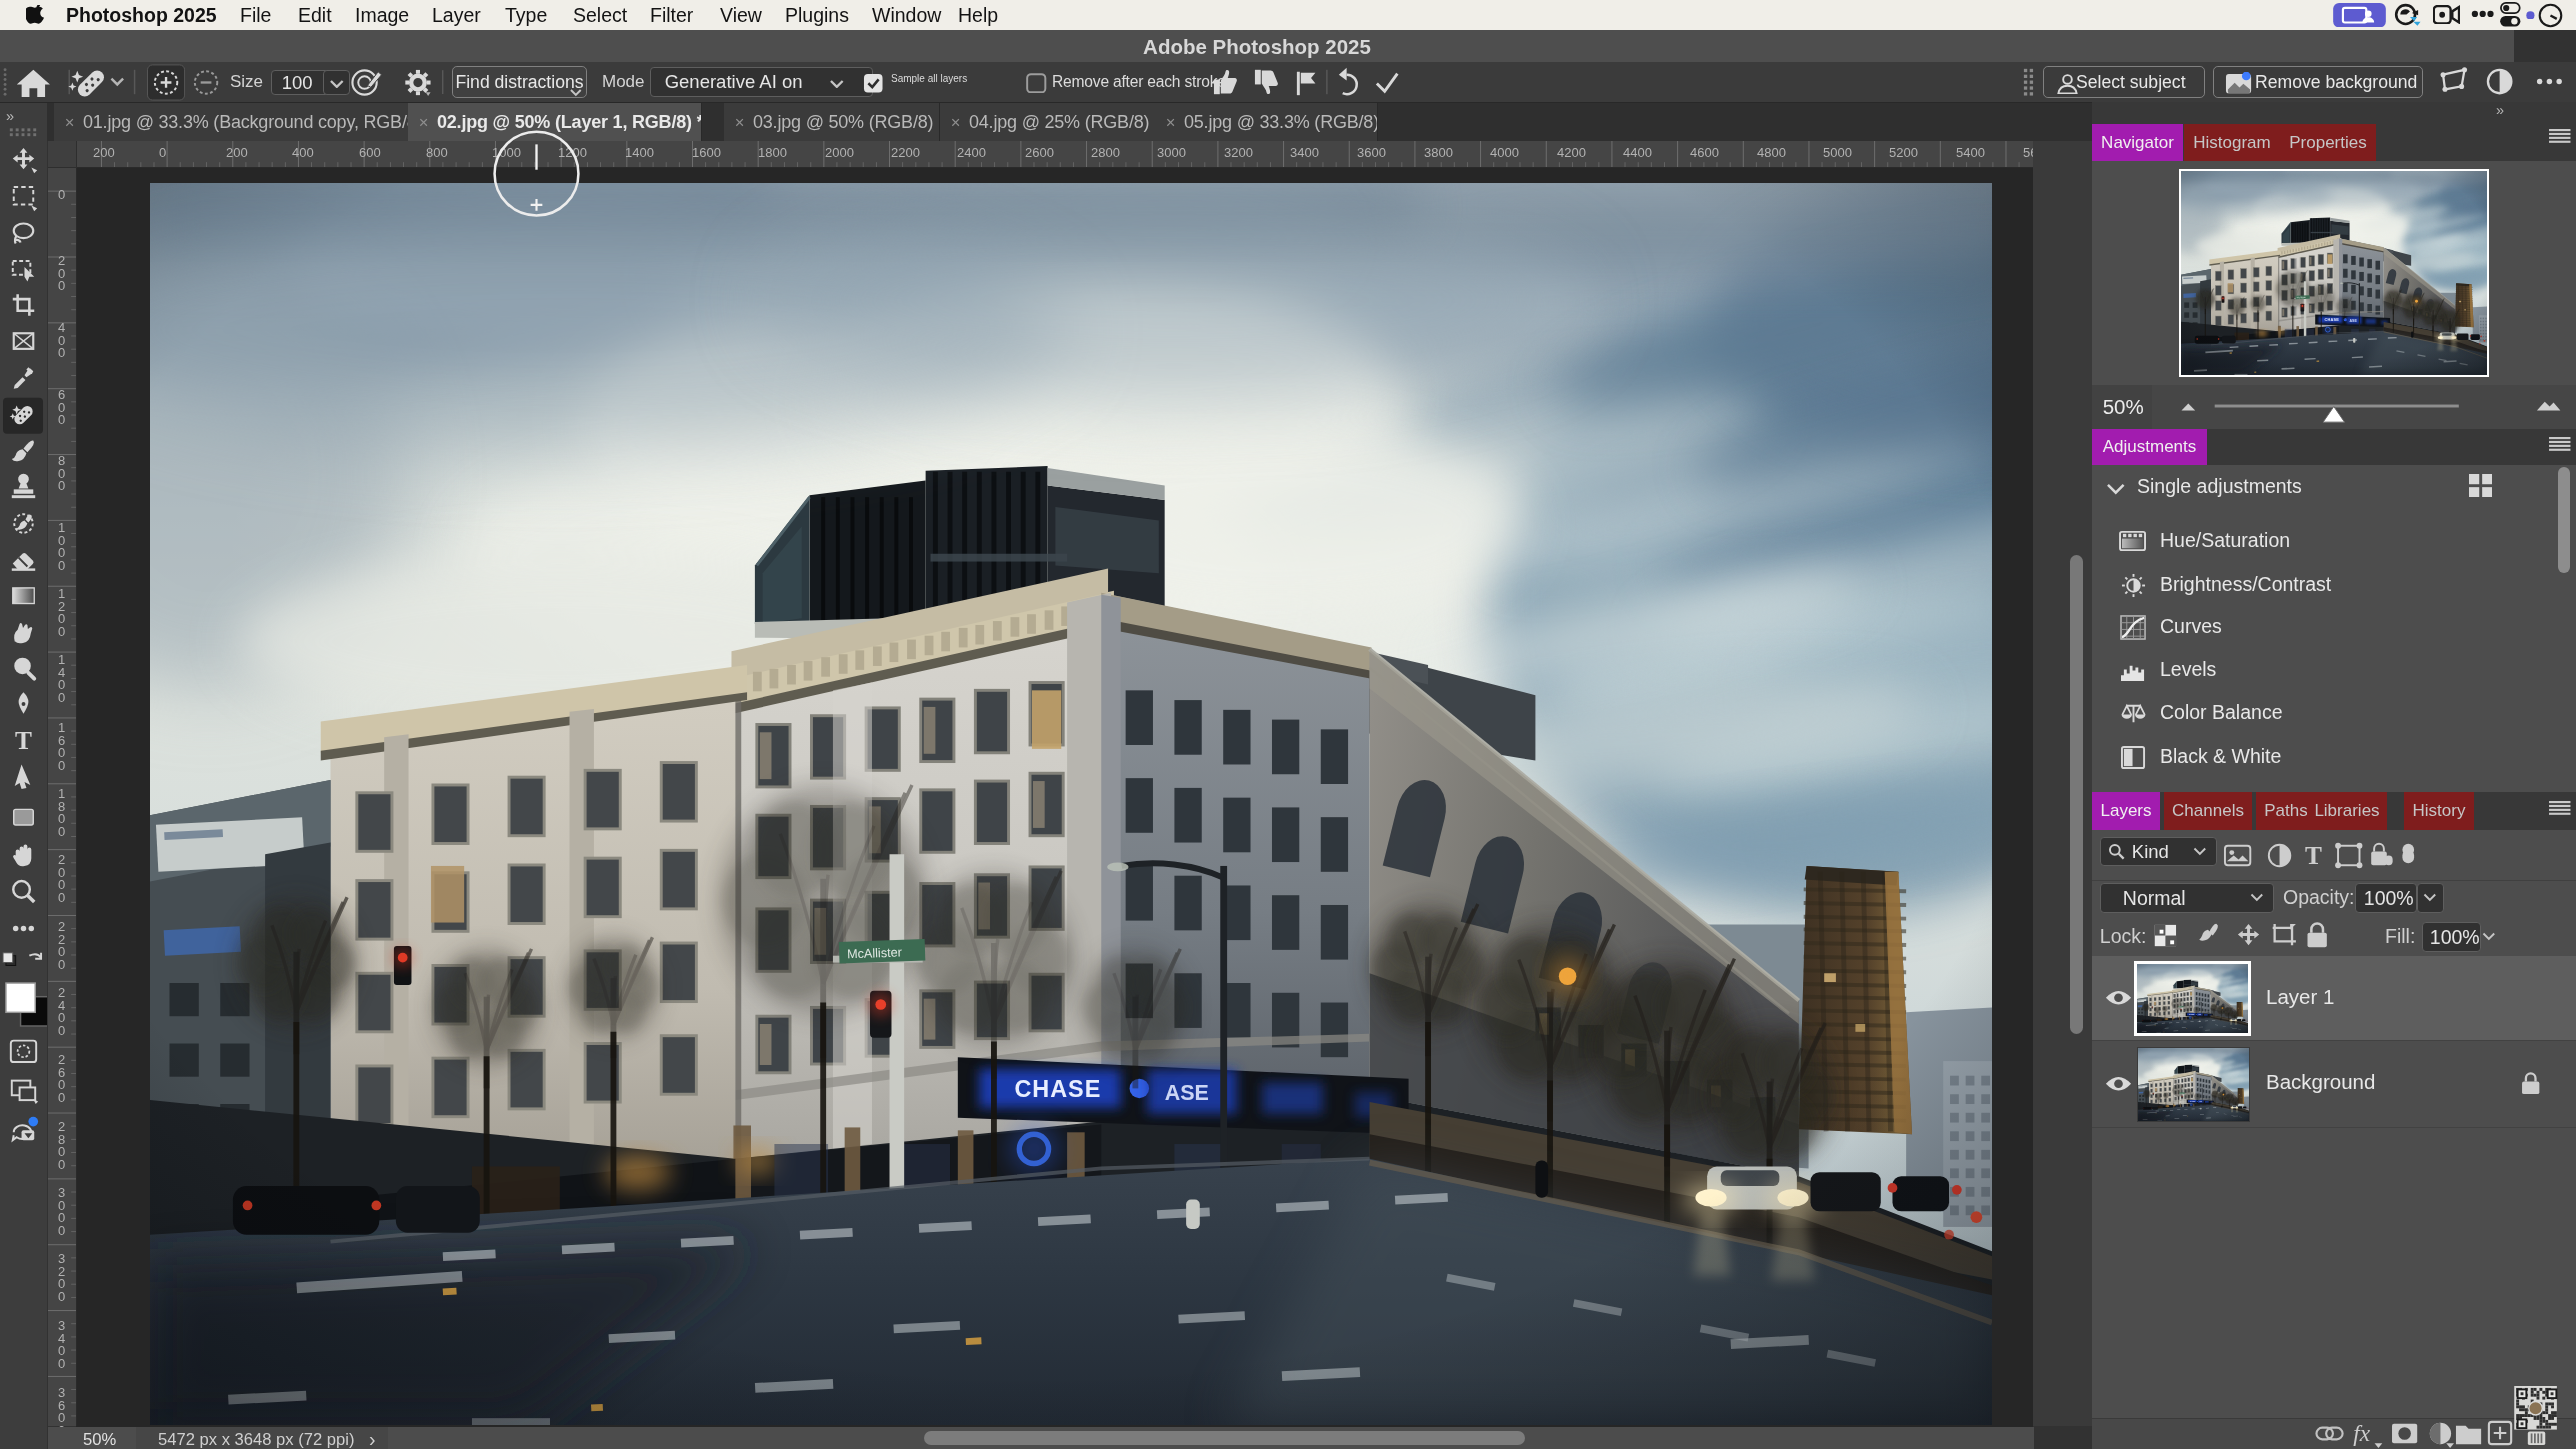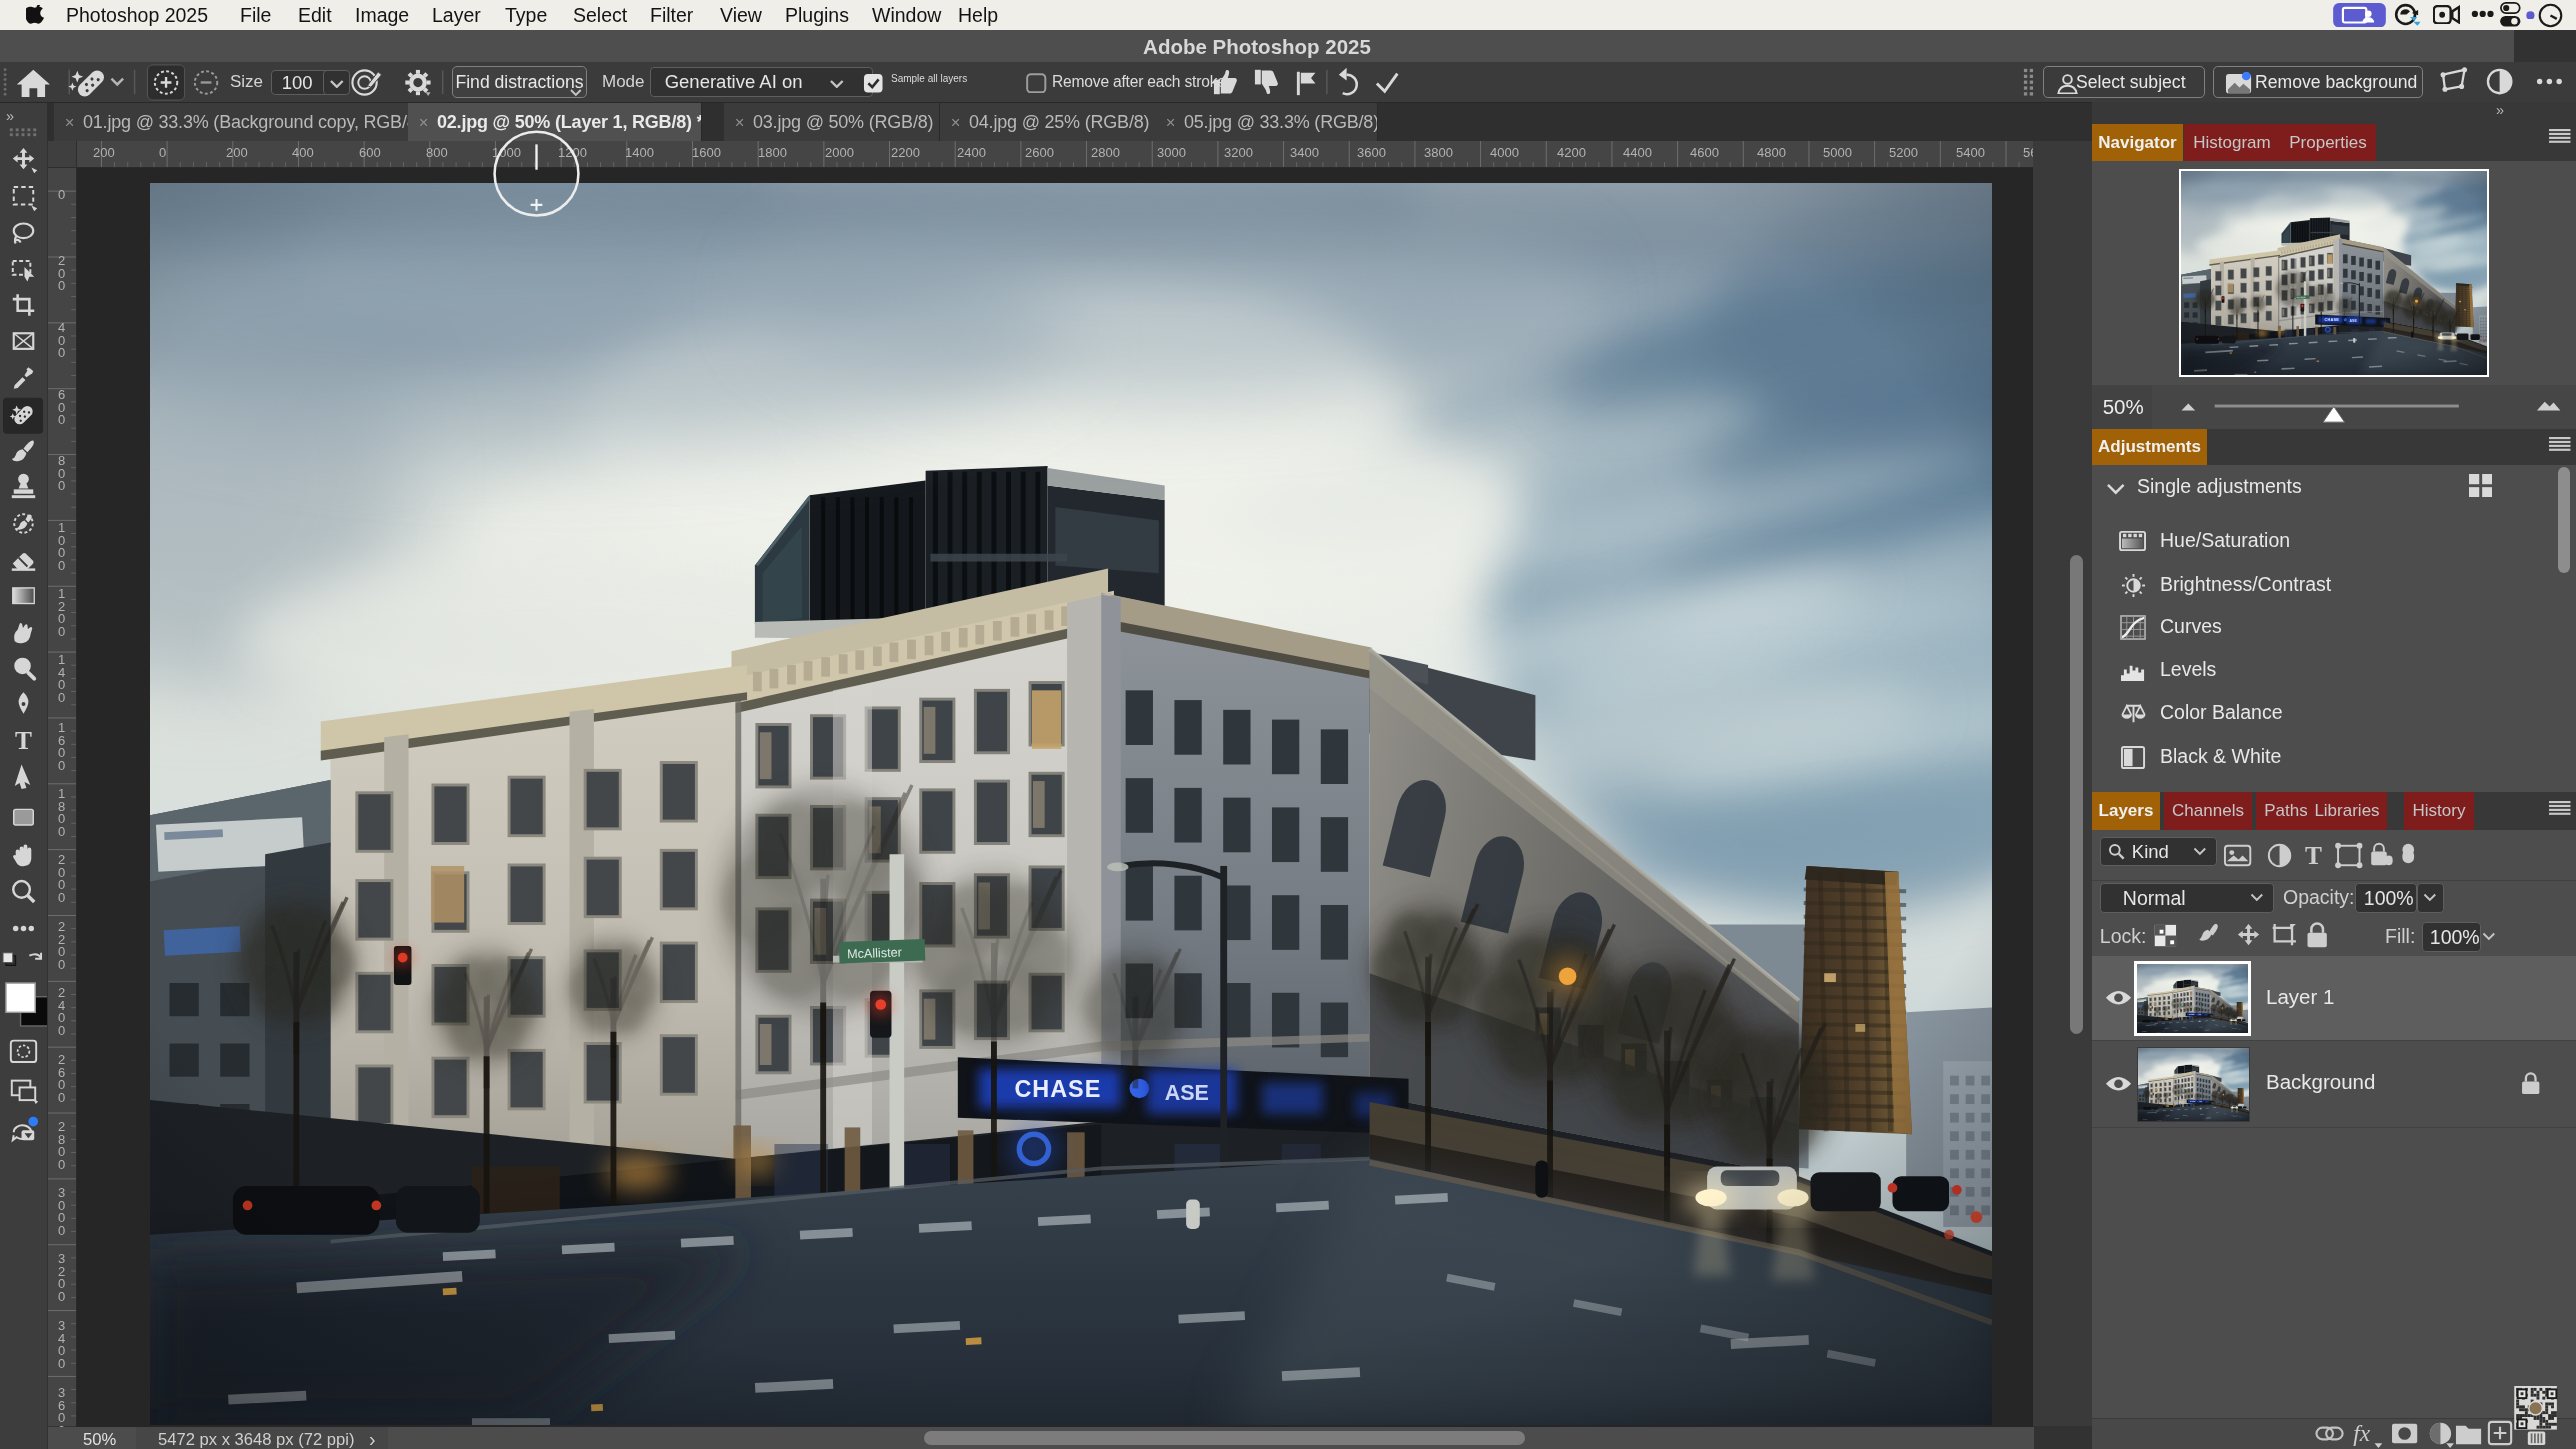--- a/index.html
+++ b/index.html
@@ -21,21 +21,21 @@
 #panelgap{left:2033px;top:141px;width:59px;height:1285px;background:#3a3a3a}
 #panels{left:2092px;top:102px;width:484px;height:1324px;background:#4d4d4d;color:#e2e2e2}
 #statusbar{left:48px;top:1427px;width:1986px;height:23.4px;background:#4c4c4c;color:#e0e0e0;font-size:16.6px}
 .ruler-num{position:absolute;color:#b2b2b2;font-size:13px;top:3.9px}
 .vruler-num{position:absolute;color:#b2b2b2;font-size:13px;left:6.8px;width:13.7px;line-height:12.7px;text-align:center}
 .combo{position:absolute;background:#313131;border:1px solid #5e5e5e;border-radius:3.9px;color:#e6e6e6}
 .btn{position:absolute;border:1.5px solid #808080;border-radius:4.9px;color:#e8e8e8;white-space:nowrap;overflow:hidden}
 svg{display:block}
 .icon{position:absolute}
 .ptab{position:absolute;height:37px;background:#7f1d1d;color:#c6c6c6;font-size:17px;line-height:37px;text-align:center;white-space:nowrap;overflow:hidden}
-.ptab.active{background:#a16207;color:#f0f0f0;font-weight:bold}
+.ptab.active{background:#a21caf;color:#f0f0f0;font-weight:normal}
 .adj{position:absolute;color:#e8e8e8;font-size:19.5px;white-space:nowrap}
 </style></head>
 <body>
 <svg width="0" height="0" style="position:absolute">
     <defs>
 <linearGradient id="skyg" x1="0" y1="0" x2="0" y2="1">
  <stop offset="0" stop-color="#9aa9b4"></stop>
         <stop offset="0.18" stop-color="#bac5c8"></stop>
  <stop offset="0.42" stop-color="#dde2dd"></stop>
         <stop offset="0.62" stop-color="#d4dcdb"></stop>
@@ -660,21 +660,21 @@
         <rect width="1300" height="50" fill="#5c7184" opacity="0.4" filter="url(#b25)"></rect>
         <ellipse cx="420" cy="150" rx="520" ry="120" fill="#8da0ae" opacity="0.55" filter="url(#b40)"></ellipse>
         <ellipse cx="1050" cy="120" rx="420" ry="100" fill="#93a5b2" opacity="0.5" filter="url(#b40)"></ellipse>
       </symbol>
     </defs>
   </svg>
 <div id="menubar" class="abs">
  <svg class="icon" style="left:26px;top:4.9px" width="18.5" height="21.5" viewBox="0 0 19 22">
       <path d="M13.1 0c.1 1.3-.4 2.6-1.2 3.5-.8 1-2.1 1.7-3.3 1.6-.15-1.25.5-2.55 1.25-3.4C10.6.8 11.9.1 13.1 0zM17.5 16.2c-.6 1.5-.95 2.1-1.75 3.35-1.1 1.75-2.7 3.95-4.65 3.95-1.75 0-2.2-1.15-4.6-1.15-2.4 0-2.9 1.15-4.6 1.15C-.05 23.5-1.6 21.5-2.75 19.7-5.9 14.7-6.25 8.9-3.6 5.8-1.85 3.75.85 3.7 2.3 3.7c1.75 0 2.85 1.2 4.3 1.2 1.45 0 2.3-1.2 4.3-1.2 1.25 0 3.5.1 5.15 2.2-4.5 2.45-3.8 8.9.45 10.3z" transform="translate(3.2,-1.5) scale(.88)" fill="#111"></path>
     </svg>
- <span style="left:66px;font-weight:normal">Photoshop 2025</span>
+ <span style="left:66px;font-weight:bold">Photoshop 2025</span>
  <span style="left:240px">File</span>
     <span style="left:298px">Edit</span>
     <span style="left:355px">Image</span>
  <span style="left:432px">Layer</span>
     <span style="left:505px">Type</span>
     <span style="left:573px">Select</span>
  <span style="left:650px">Filter</span>
     <span style="left:720px">View</span>
     <span style="left:785px">Plugins</span>
  <span style="left:872px">Window</span>

